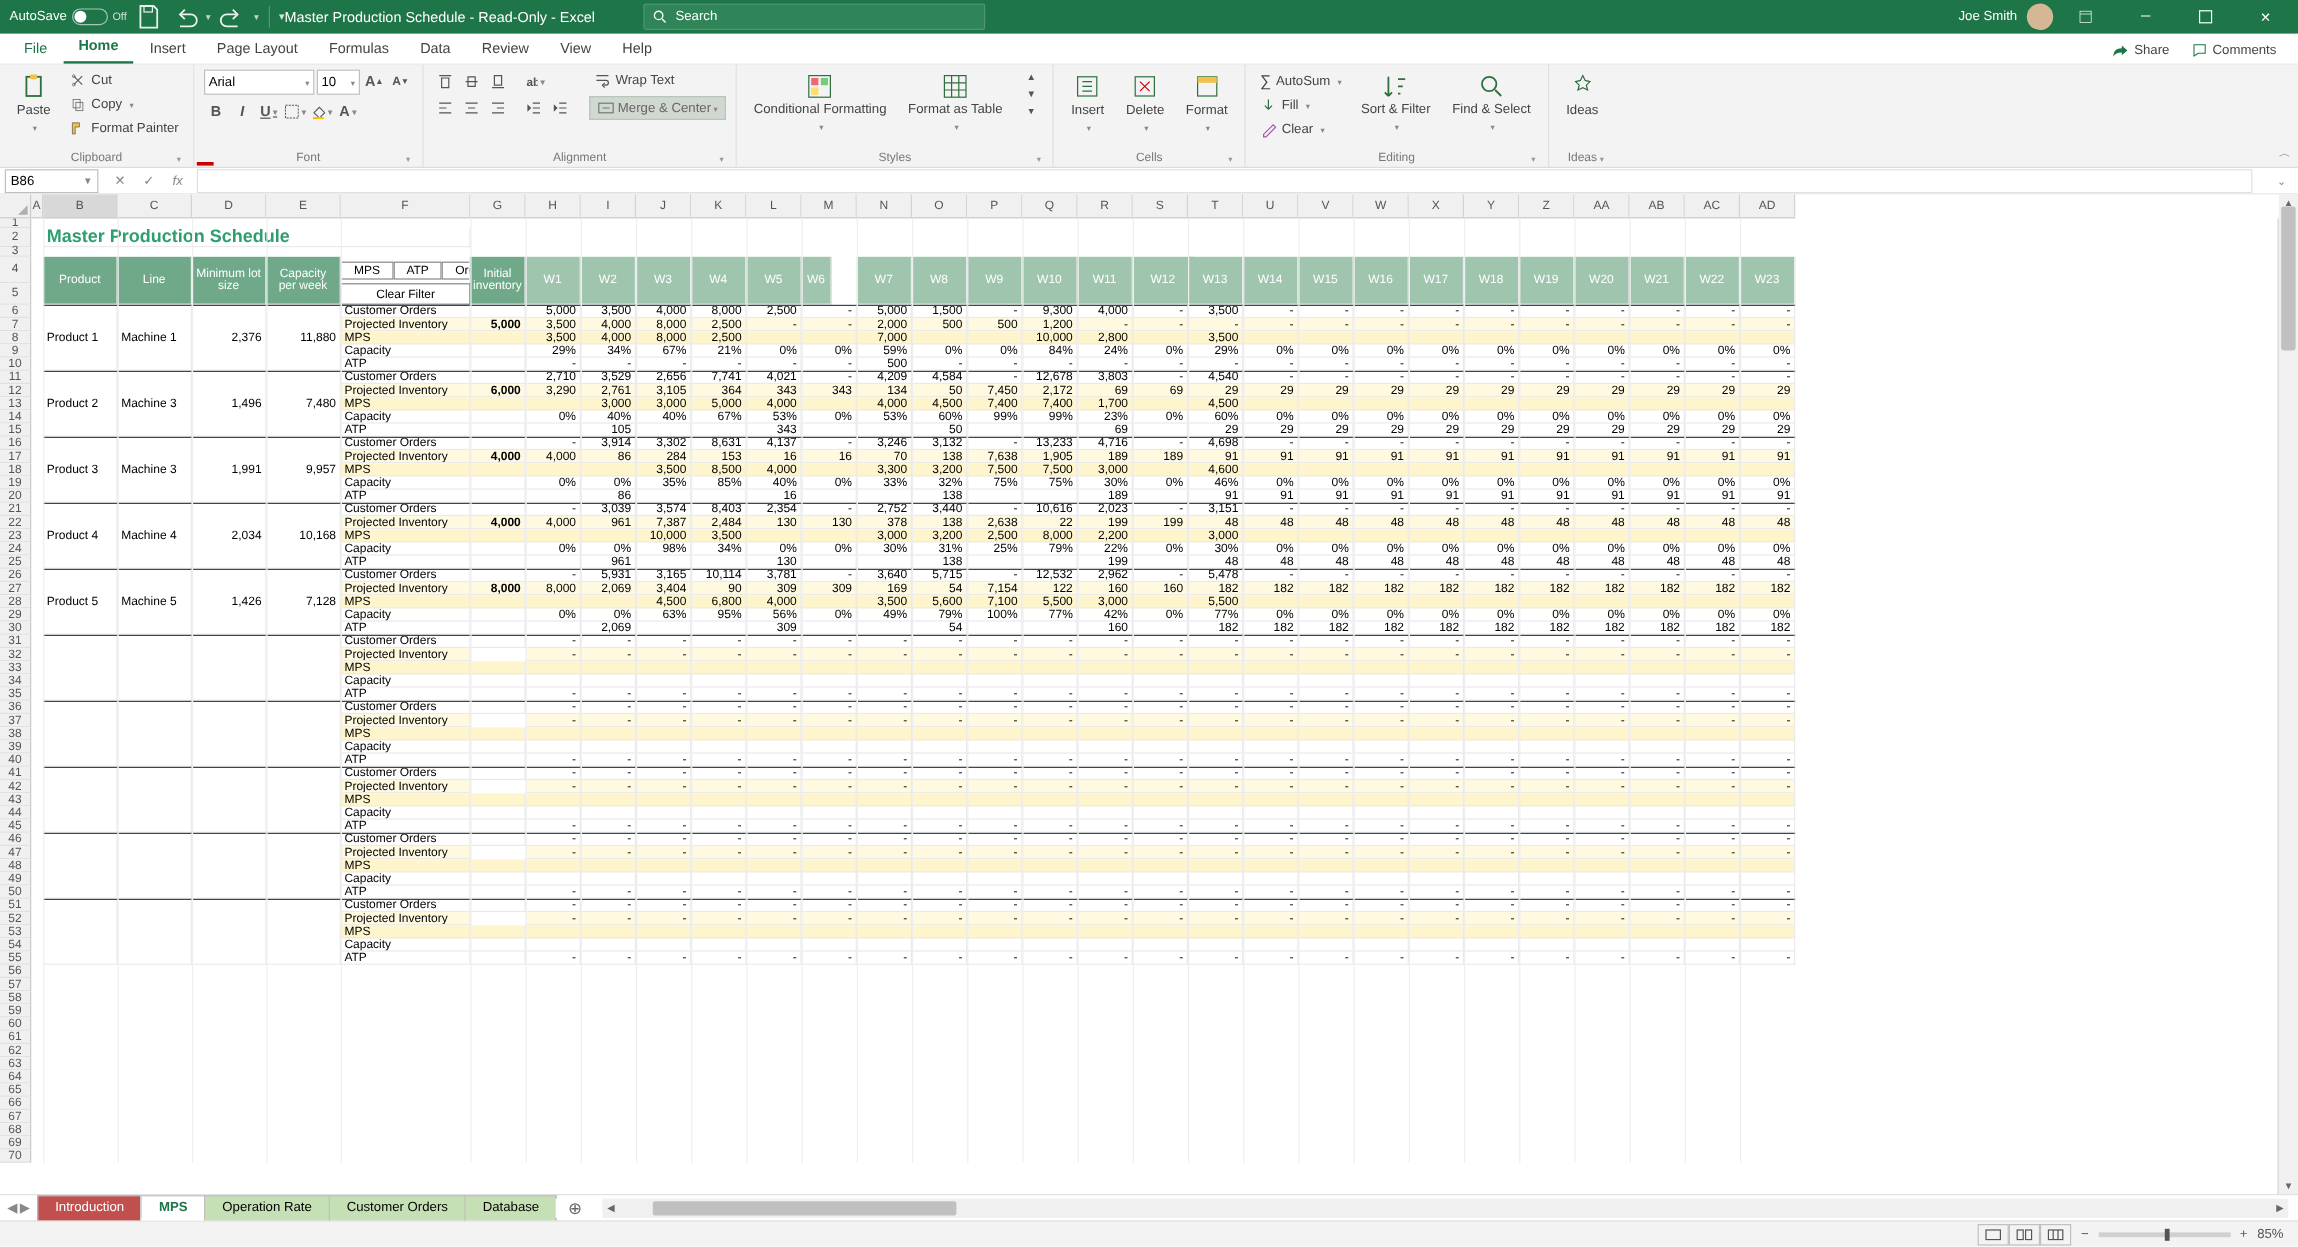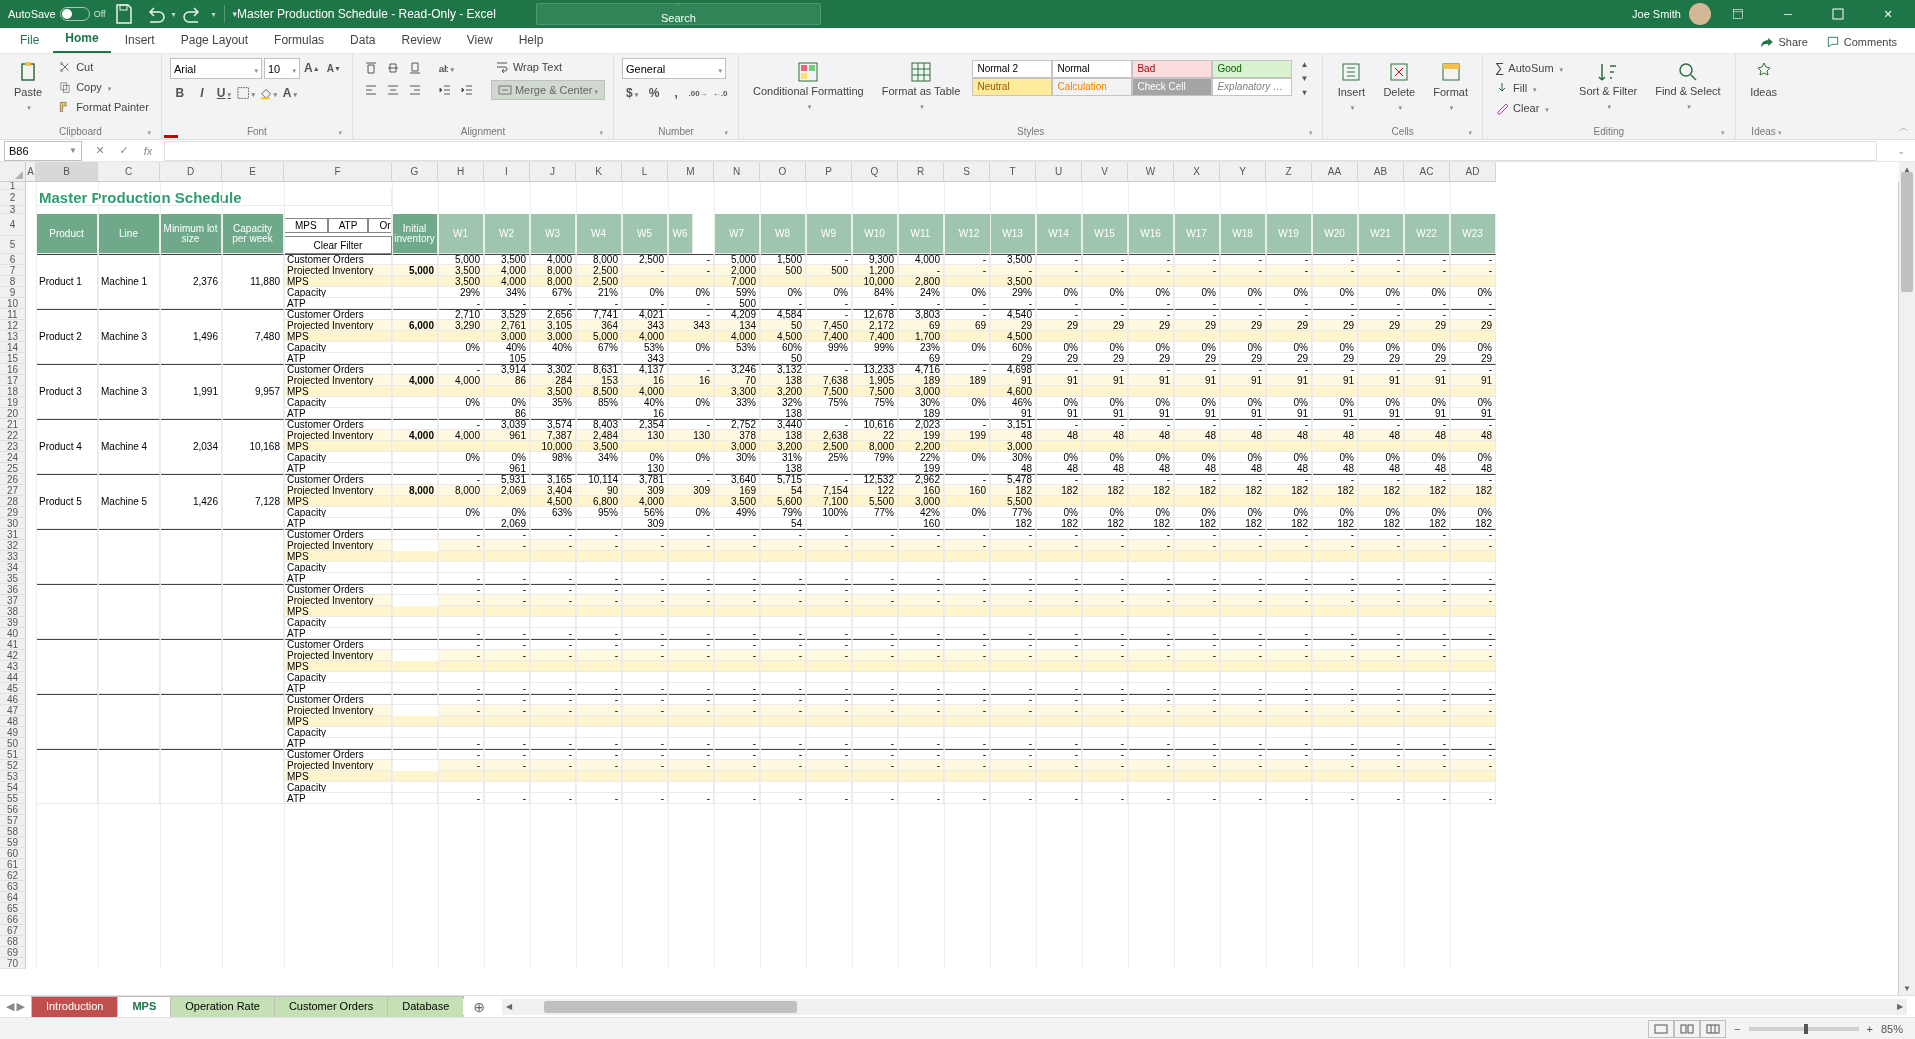--- a/index.html
+++ b/index.html
@@ -7,21 +7,21 @@
 
 
 .titlebar { height:28px; background:#1e7548; display:flex; align-items:center; color:#fff; }
 .titlebar .left { display:flex; align-items:center; gap:6px; padding-left:8px; }
 .titlebar .auto-save { display:flex; align-items:center; gap:4px; font-size:11px; }
 .auto-toggle { width:30px; height:14px; border:1px solid rgba(255,255,255,.6); border-radius:8px; position:relative; display:flex; align-items:center; }
 .auto-toggle::before { content:""; position:absolute; left:1px; width:10px; height:10px; border-radius:50%; background:#fff; }
 .tb-icon { width:24px; height:24px; display:flex; align-items:center; justify-content:center; color:#fff; opacity:.9; fill:currentColor; }
 .tb-sep { width:1px; height:18px; background:rgba(255,255,255,.25); margin:0 2px; }
 .doc-title { font-size:12px; }
-.search-box { margin-left:40px; width:285px; height:22px; background:#2f8558; border:1px solid rgba(255,255,255,.15); border-radius:2px; display:flex; align-items:center; padding:0 6px; gap:6px; color:#fff;flex-direction:column; }
+.search-box { margin-left:40px; width:285px; height:22px; background:#2f8558; border:1px solid rgba(255,255,255,.15); border-radius:2px; display:flex; align-items:center; padding:0 6px; gap:6px; color:#fff; }
 .titlebar .right { margin-left:auto; display:flex; align-items:center; gap:4px; padding-right:4px; }
 .user-name { margin-right:4px; }
 .avatar { width:22px; height:22px; border-radius:50%; background:#d4b896; display:inline-block; }
 .win-btn { width:46px; height:28px; display:flex; align-items:center; justify-content:center; color:#fff; }
 
 
 .menubar { height:26px; display:flex; align-items:flex-end; border-bottom:1px solid #e6e6e6; padding-left:8px; gap:2px; }
 .menubar .tab { padding:5px 12px 6px 12px; font-size:12px; cursor:pointer; color:#444; }
 .menubar .tab.file { color:#1e7548; }
 .menubar .tab.active { border-bottom:2px solid #1e7548; color:#1e7548; font-weight:600; }
@@ -337,38 +337,20 @@
               <path d="M4 7h6" stroke="#777"></path>
             </svg>
             <span>Merge &amp; Center</span>
             <span class="dropdown-arr"></span>
           </div>
    </div>
   </div>
   <div class="label">Alignment</div>
  </div>
 
- <div class="rgroup">
-  <div class="body">
-        <div class="col" style="gap:4px">
-   <div class="font-name" style="width:104px">
-            <span>General</span>
-            <span class="dropdown-arr" style="margin-left:auto"></span>
-          </div>
-   <div class="icon-row">
-    <div class="sq">$<span class="dropdown-arr"></span></div>
-    <div class="sq">%</div>
-    <div class="sq" style="font-weight:bold">,</div>
-    <div class="sq" style="font-size:8px">.00→</div>
-    <div class="sq" style="font-size:8px">←.0</div>
-   </div>
-  </div>
-      </div>
-  <div class="label">Number</div>
- </div>
 
  <div class="rgroup" style="flex:0 0 auto">
   <div class="body">
    <div class="vbtn">
           <svg viewBox="0 0 24 24">
             <rect x="3" y="3" width="18" height="18" fill="none" stroke="#2e6f3e"></rect>
             <rect x="5" y="5" width="6" height="6" fill="#e67"></rect>
             <rect x="13" y="5" width="6" height="6" fill="#7c7"></rect>
             <rect x="5" y="13" width="6" height="6" fill="#fd6"></rect>
           </svg>
@@ -377,30 +359,20 @@
         </div>
    <div class="vbtn">
           <svg viewBox="0 0 24 24">
             <rect x="3" y="3" width="18" height="18" fill="none" stroke="#2e6f3e"></rect>
             <path d="M3 9h18M3 15h18M9 3v18M15 3v18" stroke="#2e6f3e"></path>
           </svg>
           <span style="line-height:11px">Format as Table</span>
           <span class="dropdown-arr"></span>
         </div>
    <div style="display:flex;align-items:center">
-    <div class="style-grid" id="styles-grid">
-            <div class="style-cell" style="background: rgb(255, 255, 255); color: rgb(0, 0, 0);">Normal 2</div>
-            <div class="style-cell" style="background: rgb(255, 255, 255); color: rgb(0, 0, 0);">Normal</div>
-            <div class="style-cell" style="background: rgb(252, 222, 222); color: rgb(156, 0, 6);">Bad</div>
-            <div class="style-cell" style="background: rgb(217, 242, 208); color: rgb(0, 97, 0);">Good</div>
-            <div class="style-cell" style="background: rgb(255, 235, 156); color: rgb(156, 87, 0);">Neutral</div>
-            <div class="style-cell" style="background: rgb(242, 242, 242); color: rgb(250, 125, 0);">Calculation</div>
-            <div class="style-cell" style="background: rgb(165, 165, 165); color: rgb(255, 255, 255);">Check Cell</div>
-            <div class="style-cell" style="background: rgb(255, 255, 255); color: rgb(127, 127, 127); font-style: italic;">Explanatory …</div>
-          </div>
     <div class="col" style="margin-left:2px">
      <div class="sq" style="height:12px;font-size:8px">▲</div>
      <div class="sq" style="height:12px;font-size:8px">▼</div>
      <div class="sq" style="height:12px;font-size:8px">▾</div>
     </div>
    </div>
   </div>
   <div class="label">Styles</div>
  </div>
 

